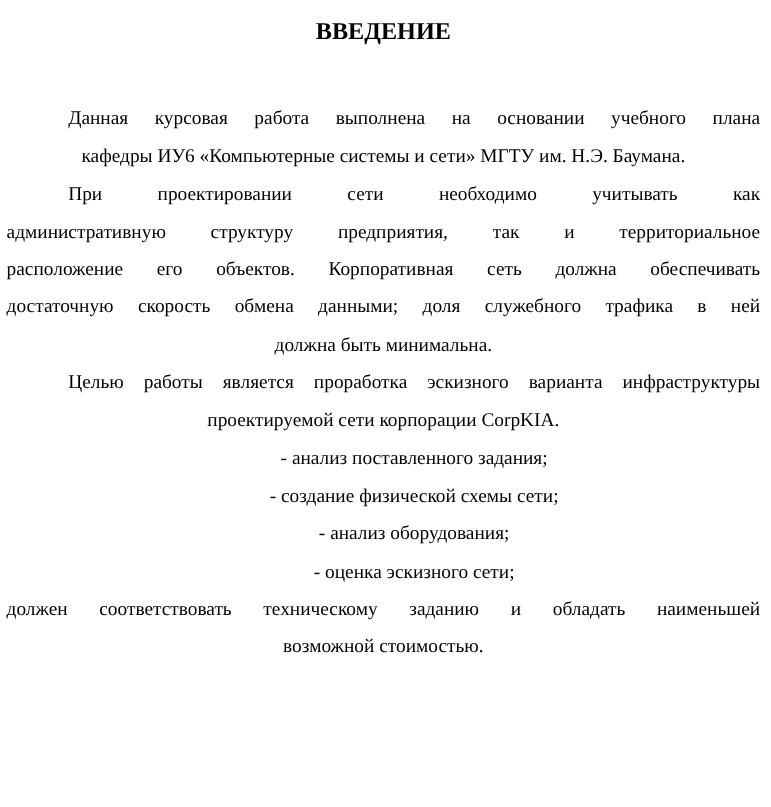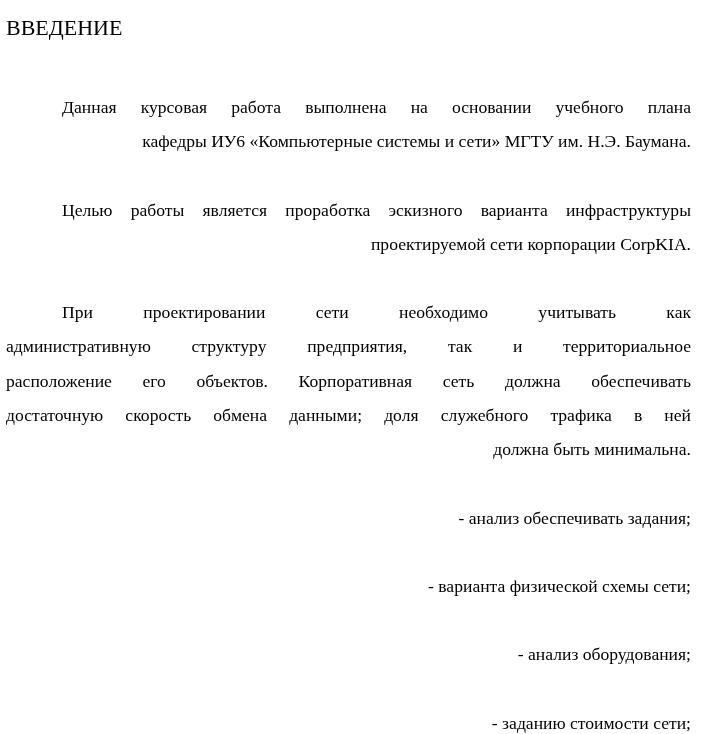--- a/index.html
+++ b/index.html
@@ -13,85 +13,85 @@
     height: 734px;
     box-sizing: border-box;
     background: #ffffff;
     padding: 12px 10px 0 6px;
     overflow: hidden;
     font-family: "Liberation Serif", "DejaVu Serif", serif;
     color: #000000;
   }
   .title {
     font-size: 22px;
-    font-weight: 400;
-    text-align: left;
+    font-weight: 700;
+    text-align: center;
     line-height: 32px;
     margin: 0 0 46px 0;
   }
   .para {
     margin: 0;
     padding: 0;
   }
   .line {
     font-size: 17.6px;
     line-height: 34.3px;
-    text-align: right;
+    text-align: center;
     white-space: normal;
   }
   .first {
     padding-left: 56px;
-    margin-top: 34px;
   }
   .just {
     text-align: justify;
     text-align-last: justify;
   }
 </style>
 </head>
 <body>
 
 <div class="page">
 
   <h1 class="title">ВВЕДЕНИЕ</h1>
 
   <div class="para">
     <div class="line first just">Данная курсовая работа выполнена на основании учебного плана</div>
     <div class="line">кафедры ИУ6 «Компьютерные системы и сети» МГТУ им. Н.Э. Баумана.</div>
   </div>
 
   <div class="para">
-    <div class="line first just">Целью работы является проработка эскизного варианта инфраструктуры</div>
-    <div class="line">проектируемой сети корпорации CorpKIA.</div>
-  </div>
-
-  <div class="para">
     <div class="line first just">При проектировании сети необходимо учитывать как</div>
     <div class="line just">административную структуру предприятия, так и территориальное</div>
     <div class="line just">расположение его объектов. Корпоративная сеть должна обеспечивать</div>
     <div class="line just">достаточную скорость обмена данными; доля служебного трафика в ней</div>
     <div class="line">должна быть минимальна.</div>
   </div>
 
+  <div class="para">
+    <div class="line first just">Целью работы является проработка эскизного варианта инфраструктуры</div>
+    <div class="line">проектируемой сети корпорации CorpKIA.</div>
+  </div>
+
 
   <div class="para">
-    <div class="line first">- анализ обеспечивать задания;</div>
+    <div class="line first">- анализ поставленного задания;</div>
   </div>
 
   <div class="para">
-    <div class="line first">- варианта физической схемы сети;</div>
+    <div class="line first">- создание физической схемы сети;</div>
   </div>
 
 
   <div class="para">
     <div class="line first">- анализ оборудования;</div>
   </div>
 
 
   <div class="para">
-    <div class="line first">- заданию стоимости сети;</div>
+    <div class="line first">- оценка эскизного сети;</div>
   </div>
 
   <div class="para">
+    <div class="line just">должен соответствовать техническому заданию и обладать наименьшей</div>
     <div class="line">возможной стоимостью.</div>
   </div>
 
 </div>
 
 </body></html>

